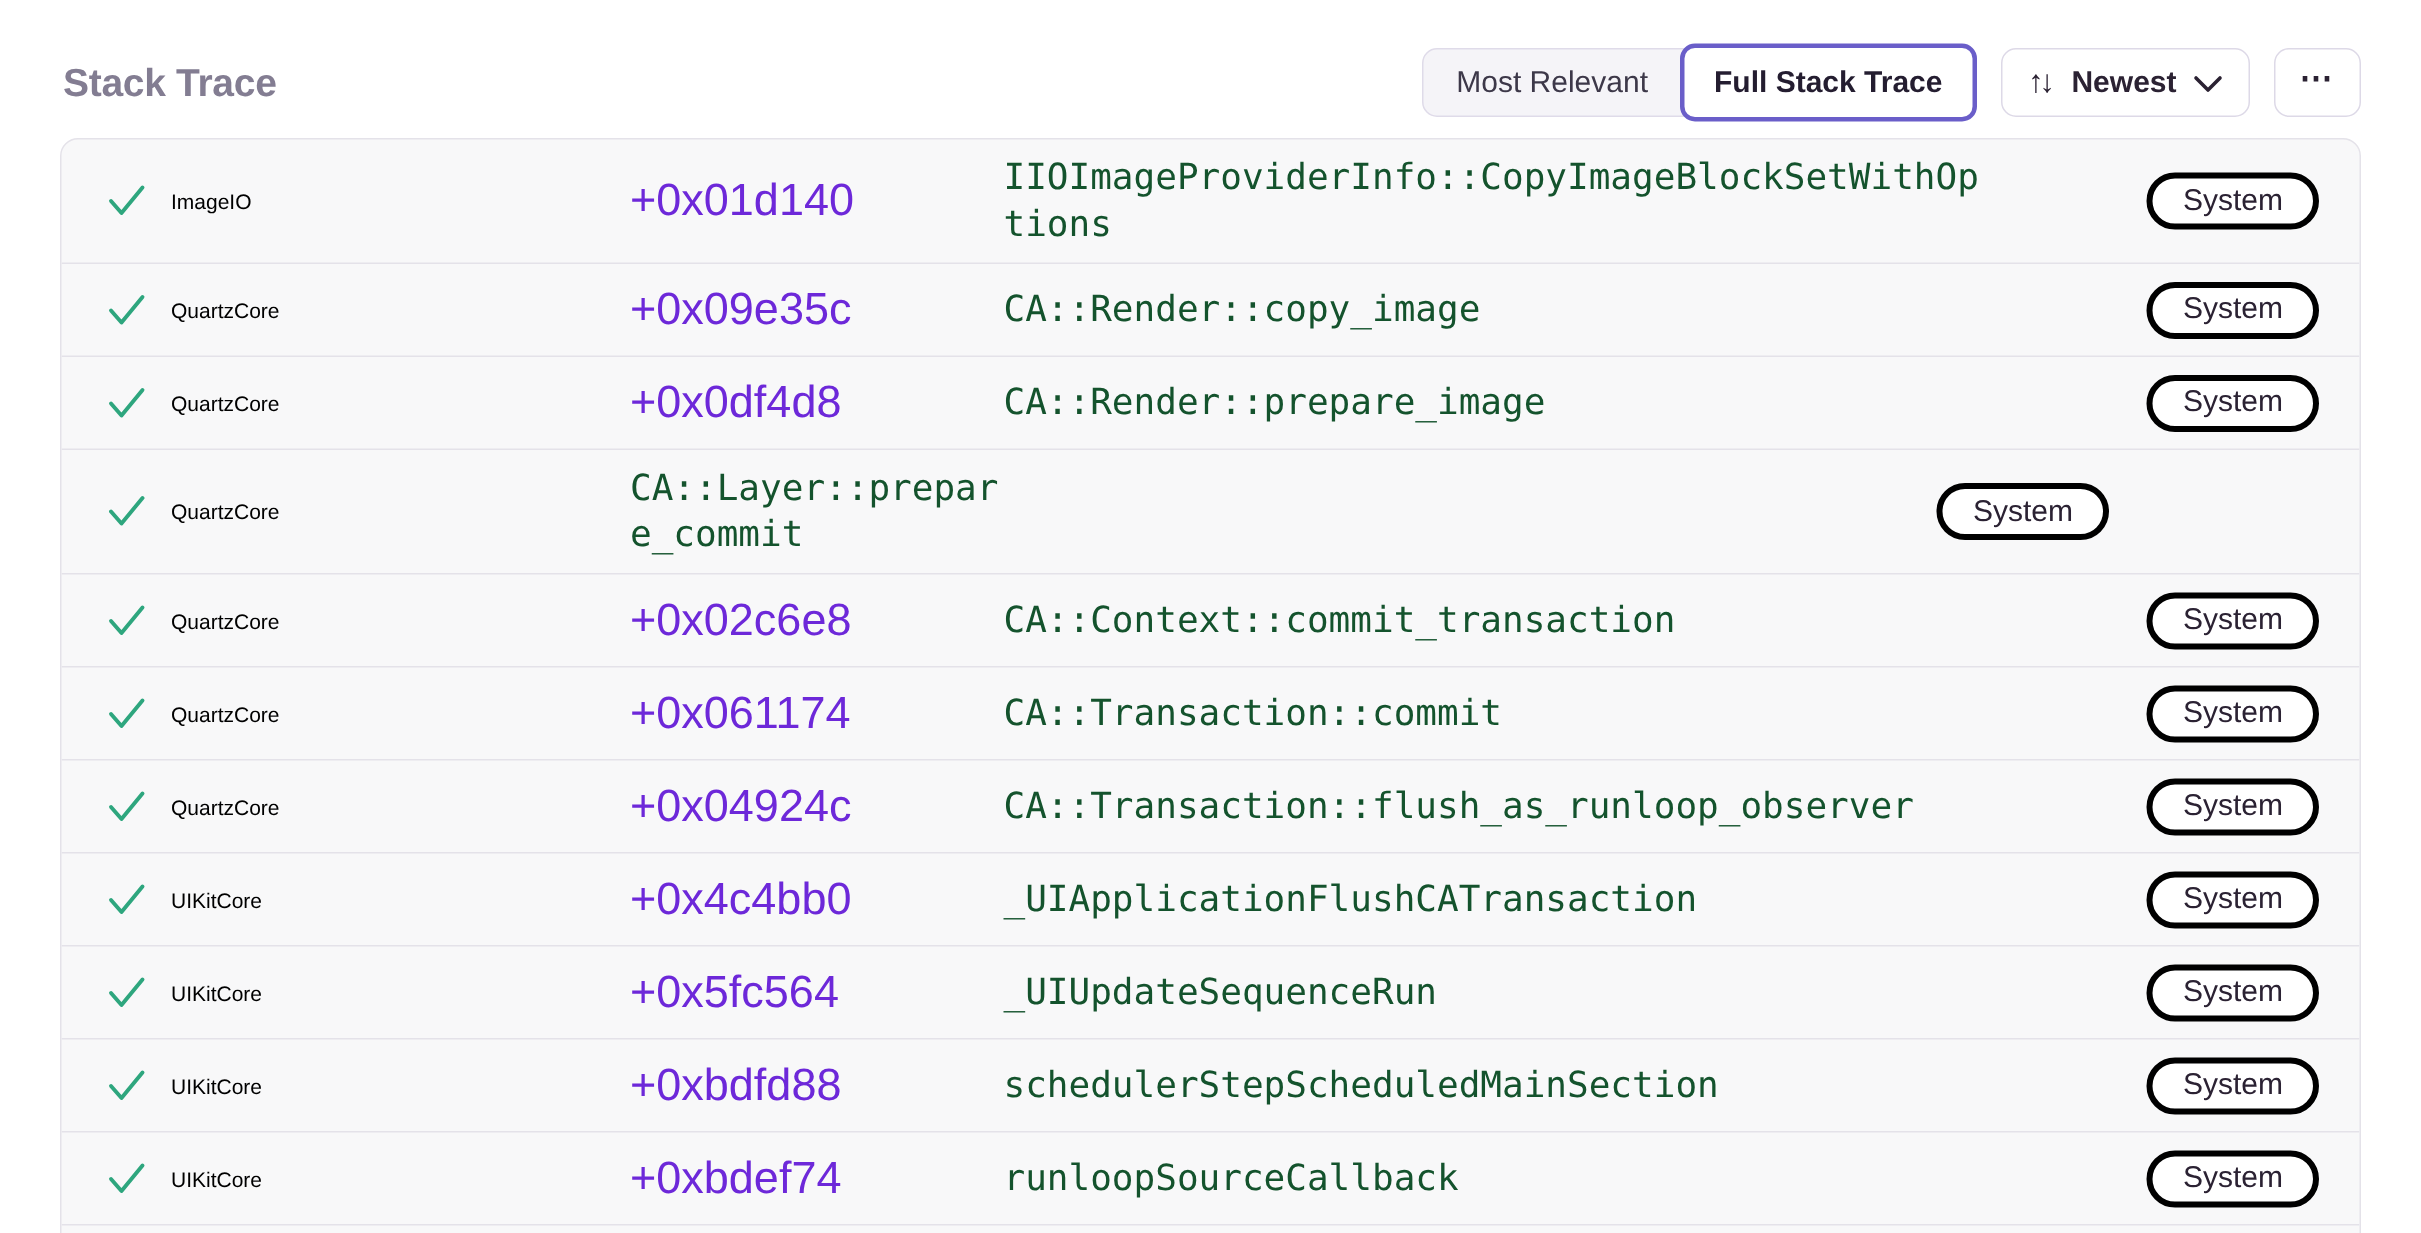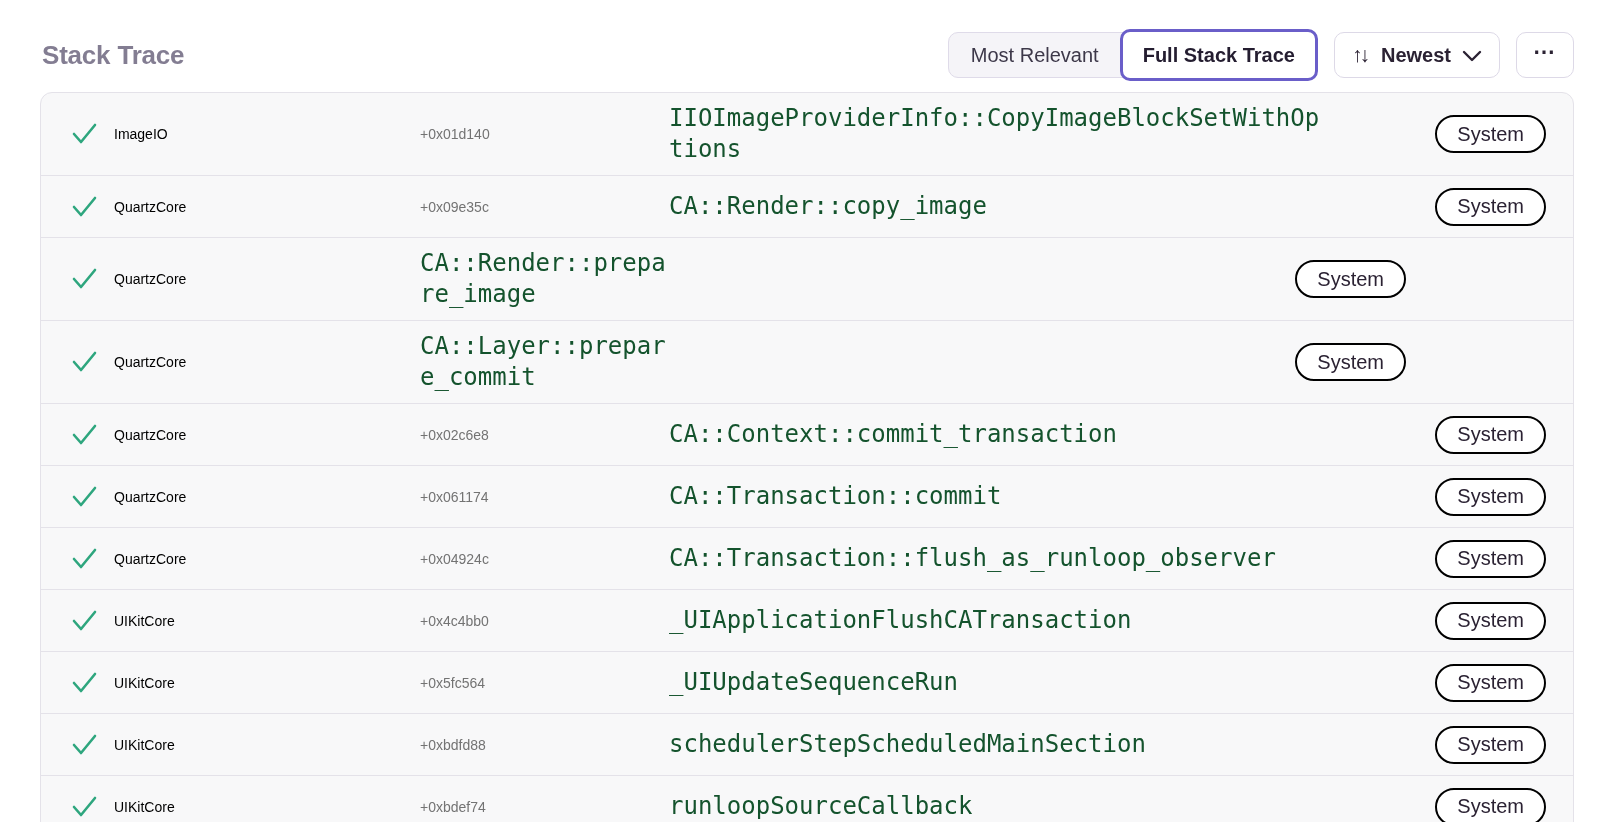--- a/index.html
+++ b/index.html
@@ -33,26 +33,26 @@
   .trace { margin:0 40px; background:#f8f8f9; border:1px solid #e4e2e9;
            border-radius:12px; overflow:hidden; }
   .frame-row { display:grid; grid-template-columns:43px 306px 249px 1fr 140px;
                align-items:center; min-height:62px; padding:10px 27px 10px 30px;
                cursor:pointer; }
   .frame-row + .frame-row, .trace-tail { border-top:1px solid #e4e2e9; }
   .trace-tail { height:40px; }
 
   .check-cell svg { display:block; }
   .module   { font-size:14px; color:#000000; }
-  .address  { font-size:14px; color:#737373; cursor:pointer; }
+  .address  { font-size:30px; color:#6d28d9; cursor:pointer; }
   .function { font-family:"DejaVu Sans Mono","Liberation Mono",monospace; font-size:24px;
               line-height:31px; color:#14532d; max-width:660px; word-break:break-all; }
   .badge-cell { display:flex; justify-content:flex-end; }
   .badge { display:inline-flex; align-items:center; height:38px; padding:0 20px;
-           background:#ffffff; border:2px solid #000000; border-radius:19px;
+           background:#ffffff; border:4px solid #000000; border-radius:19px;
            font-size:20px; color:#2b2233; white-space:nowrap; }
 </style>
 </head>
 <body>
 
 <div class="header">
   <div class="page-title">Stack Trace</div>
 
   <div class="controls">
     <div class="seg">
@@ -105,20 +105,21 @@
     </span>
   </div>
 
   <div class="frame-row">
     <span class="check-cell">
       <svg width="27" height="24" viewBox="0 0 27 24">
         <polyline points="3,12 10,20 24,3" fill="none" stroke="#2ea67e" stroke-width="2.6" stroke-linecap="round" stroke-linejoin="round"></polyline>
       </svg>
     </span>
     <span class="module">QuartzCore</span>
+    <span class="address">+0x0df4d8</span>
     <span class="function">CA::Render::prepare_image</span>
     <span class="badge-cell">
       <span class="badge">System</span>
     </span>
   </div>
 
   <div class="frame-row">
     <span class="check-cell">
       <svg width="27" height="24" viewBox="0 0 27 24">
         <polyline points="3,12 10,20 24,3" fill="none" stroke="#2ea67e" stroke-width="2.6" stroke-linecap="round" stroke-linejoin="round"></polyline>

